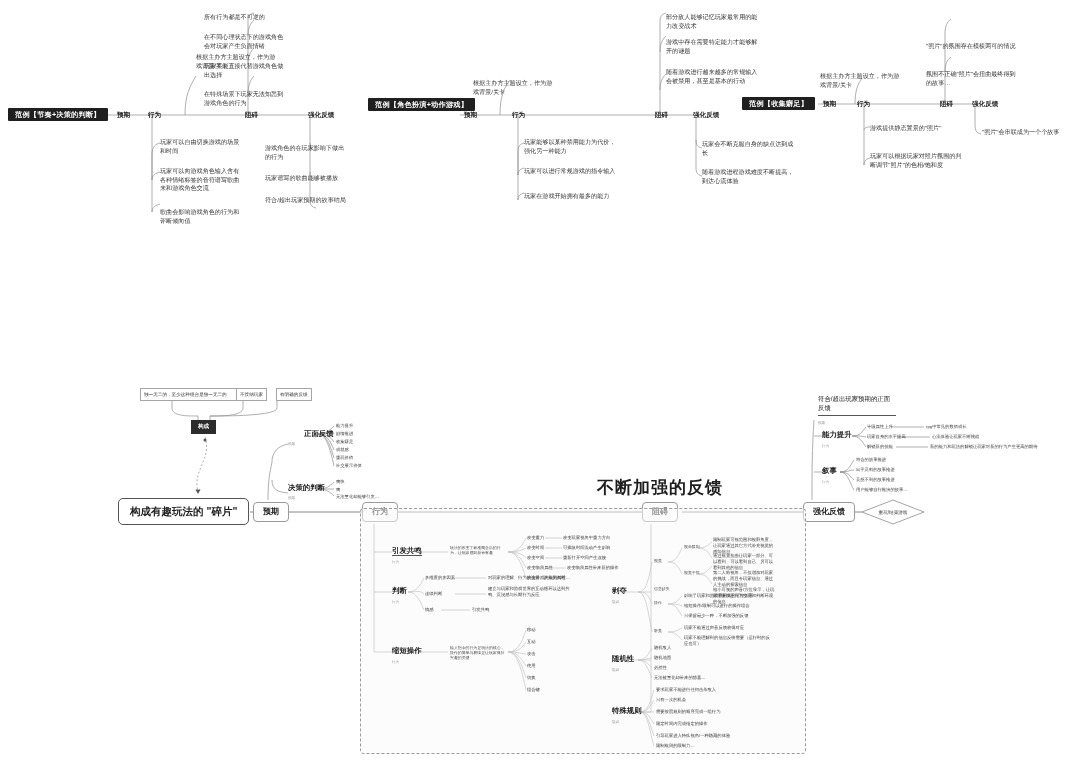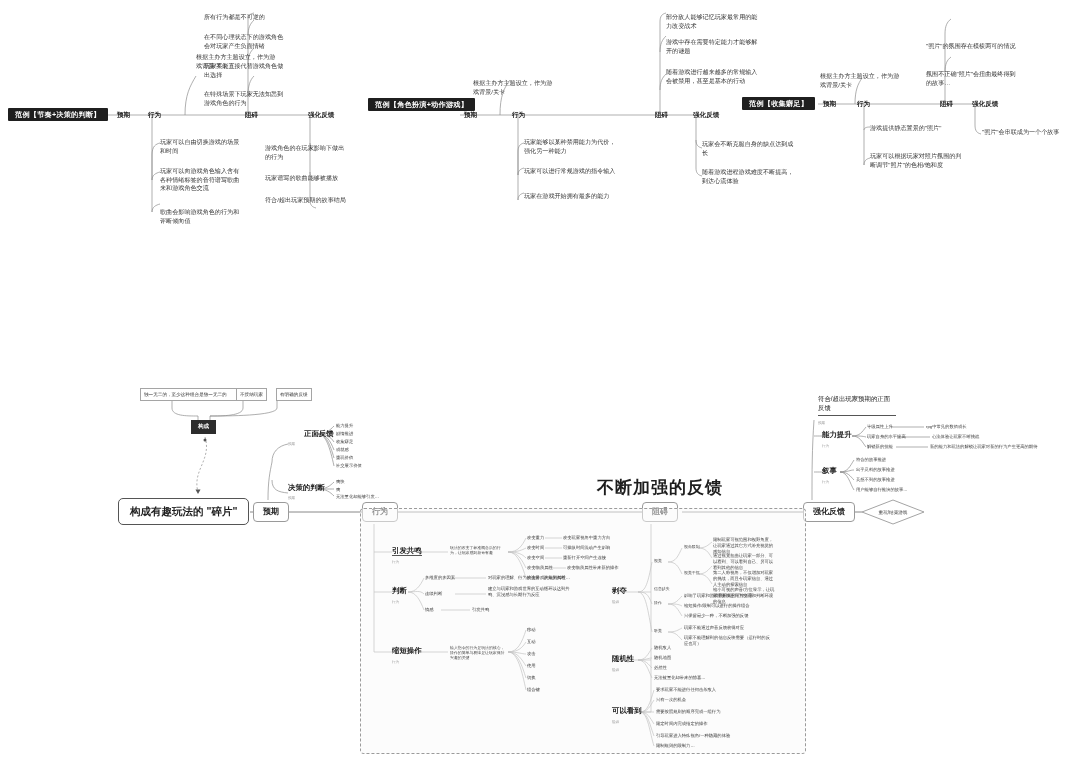--- a/index.html
+++ b/index.html
@@ -417,21 +417,21 @@
   <div class="tiny" style="left:684px;top:625px;">玩家不能通过声音反馈获得对应</div>
   <div class="tiny wrap" style="left:684px;top:635px;">玩家不能理解到的信息反映需要（运行时的反应也可）</div>
 
   <div class="br-label" style="left:612px;top:655px;">随机性</div>
   <div class="br-sub" style="left:612px;top:668px;">阻碍</div>
   <div class="tiny" style="left:654px;top:645px;">随机敌人</div>
   <div class="tiny" style="left:654px;top:655px;">随机地图</div>
   <div class="tiny" style="left:654px;top:665px;">必然性</div>
   <div class="tiny" style="left:654px;top:675px;">无法被量化却带来的惊喜…</div>
 
-  <div class="br-label" style="left:612px;top:707px;">可以看到</div>
+  <div class="br-label" style="left:612px;top:707px;">特殊规则</div>
   <div class="br-sub" style="left:612px;top:720px;">阻碍</div>
   <div class="tiny" style="left:656px;top:687px;">要求玩家不能进行任何击杀敌人</div>
   <div class="tiny" style="left:656px;top:697px;">只有一次的机会</div>
   <div class="tiny" style="left:656px;top:709px;">需要按照规则的顺序完成一组行为</div>
   <div class="tiny" style="left:656px;top:721px;">限定时间内完成指定的操作</div>
   <div class="tiny" style="left:656px;top:733px;">引导玩家进入特殊视角/一种隐藏的体验</div>
   <div class="tiny" style="left:656px;top:743px;">限制规则的限制力…</div>
 
   <div class="ul-label" style="left:818px;top:395px;">符合/超出玩家预期的正面反馈</div>
   <div class="br-sub" style="left:818px;top:421px;">预期</div>

